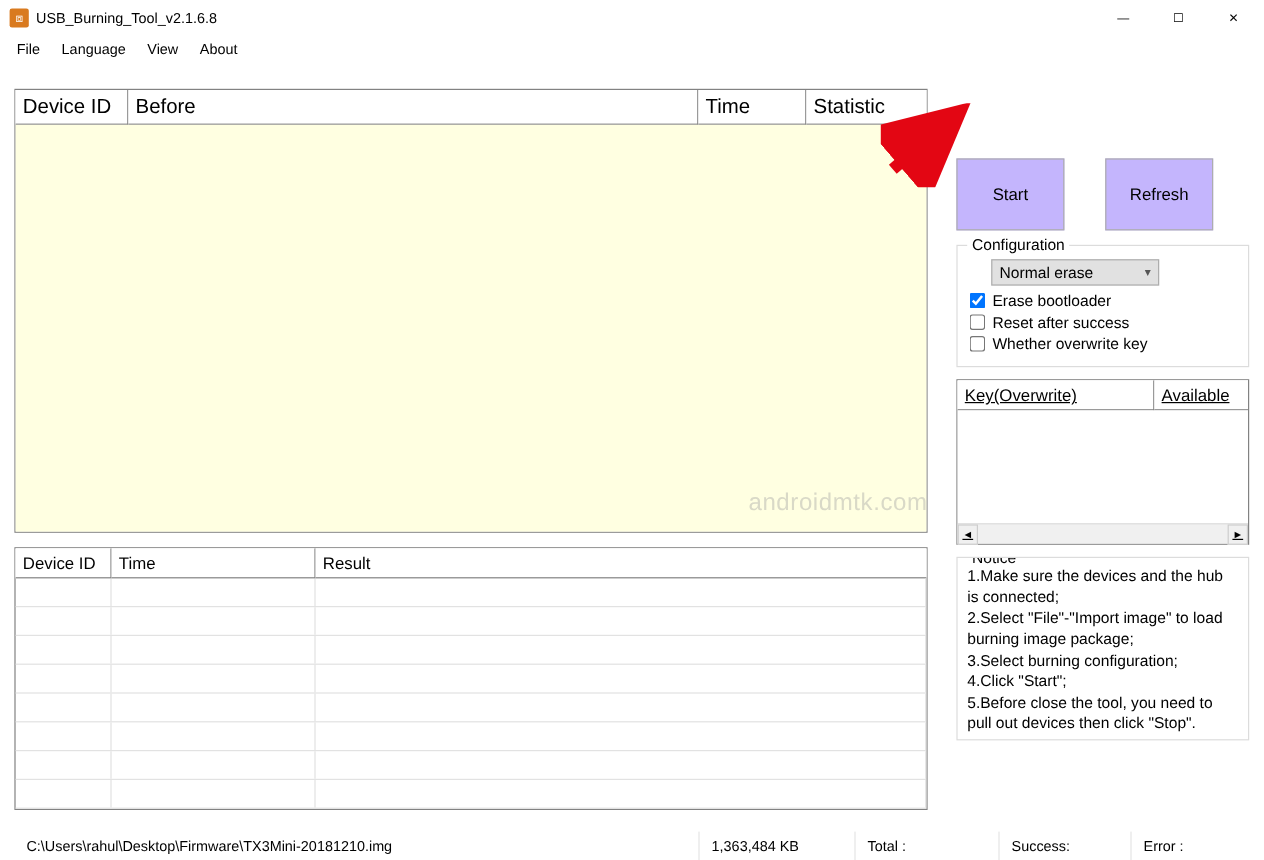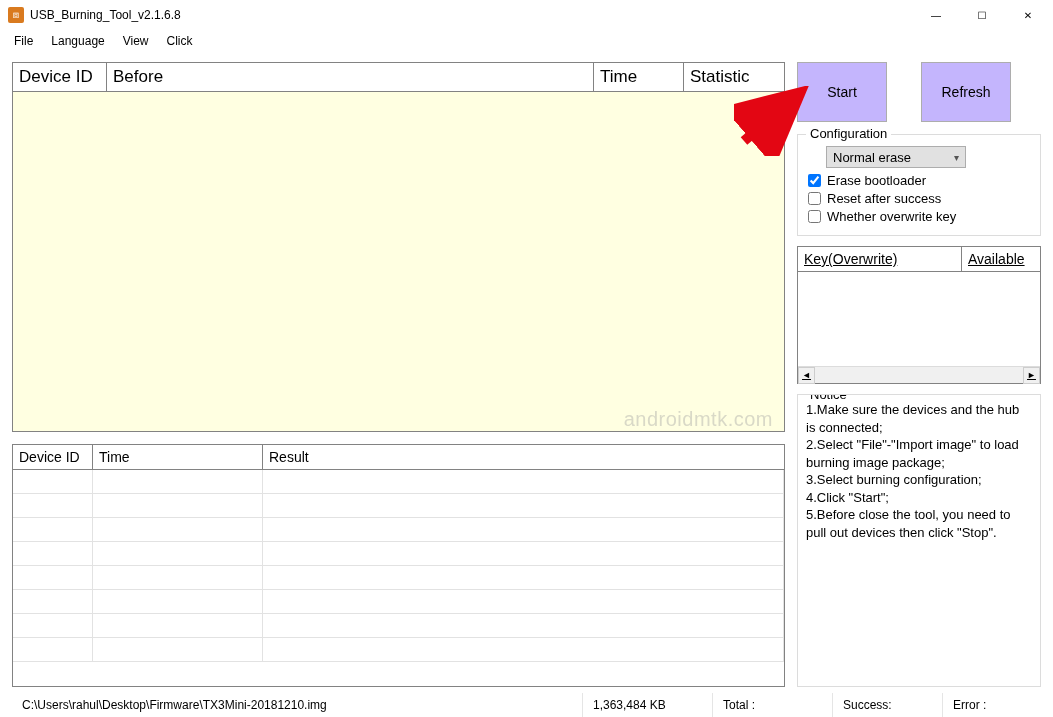--- a/index.html
+++ b/index.html
@@ -41,21 +41,22 @@
       padding: 0 6px;
       font-size: 12px;
       gap: 2px;
     }
     .menubar .menu-item { padding: 2px 8px; }
     .client {
       position: absolute;
       top: 52px; left: 0; right: 0; bottom: 24px;
       padding: 10px 12px 6px 12px;
       display: flex;
-      gap: 12px;
+      gap: 24px;
+      align-items: center;
     }
     .left-col {
       flex: 1;
       display: flex;
       flex-direction: column;
       gap: 12px;
     }
     .right-col {
       width: 244px;
       display: flex;
@@ -187,21 +188,21 @@
     <div>—</div>
     <div>☐</div>
     <div>✕</div>
   </div>
 </div>
 
 <div class="menubar">
   <div class="menu-item">File</div>
   <div class="menu-item">Language</div>
   <div class="menu-item">View</div>
-  <div class="menu-item">Click</div>
+  <div class="menu-item">About</div>
 </div>
 
 <div class="client">
   <div class="left-col">
     <div class="table-frame main-table">
       <div class="thead">
         <div class="th" style="width:94px">Device ID</div>
         <div class="th" style="flex:1">Before</div>
         <div class="th" style="width:90px">Time</div>
         <div class="th" style="width:100px">Statistic</div>

